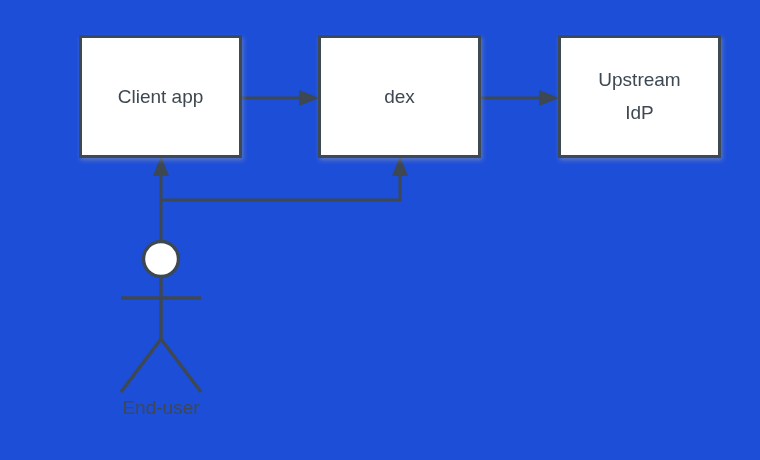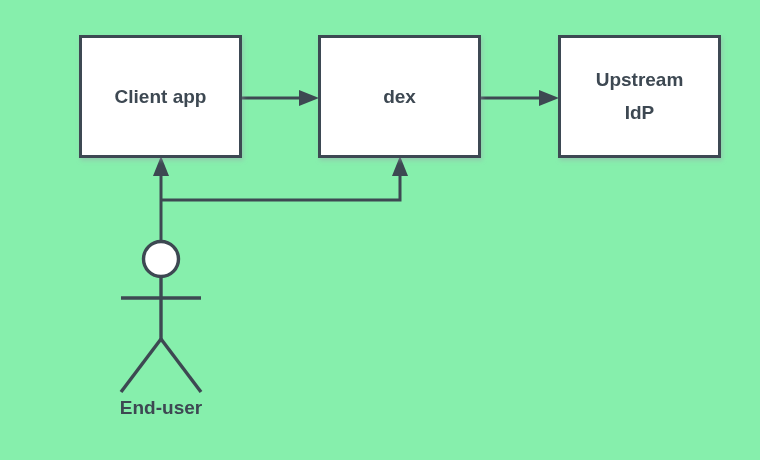--- a/index.html
+++ b/index.html
@@ -11,22 +11,21 @@
     width: 760px;
     height: 460px;
     background: #ffffff;
     font-family: "Liberation Sans", sans-serif;
     overflow: hidden;
   }
   #diagram-canvas {
     position: relative;
     width: 760px;
     height: 460px;
-    background: #86efac;
-    font-weight: bold;
+    background: #1d4ed8;
   }
   #diagram-svg {
     position: absolute;
     top: 0;
     left: 0;
     width: 760px;
     height: 460px;
     display: block;
   }
   .node-box-label {

